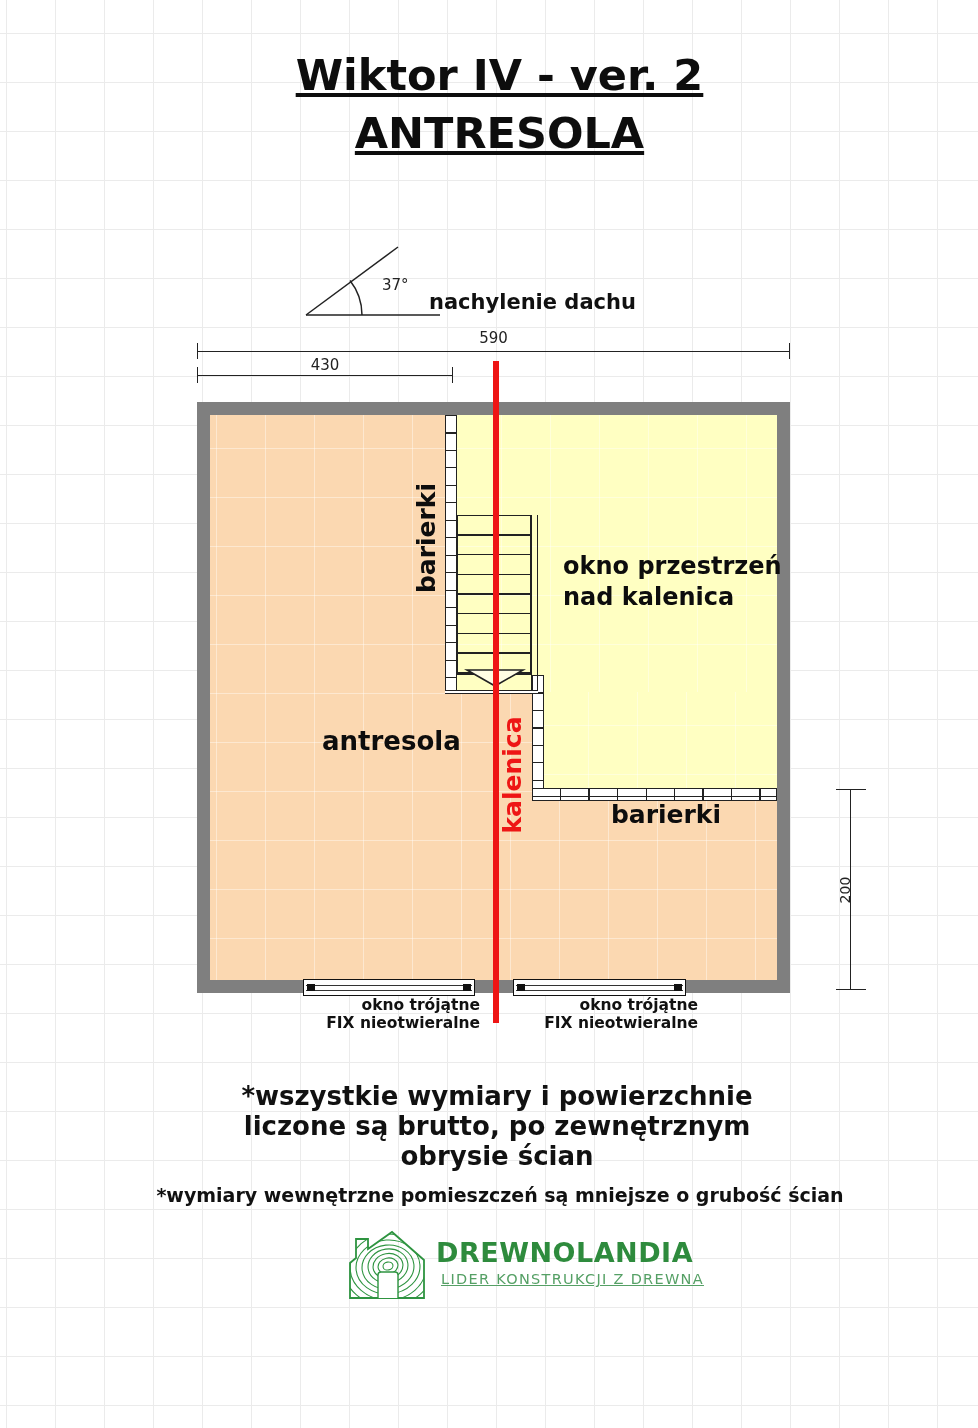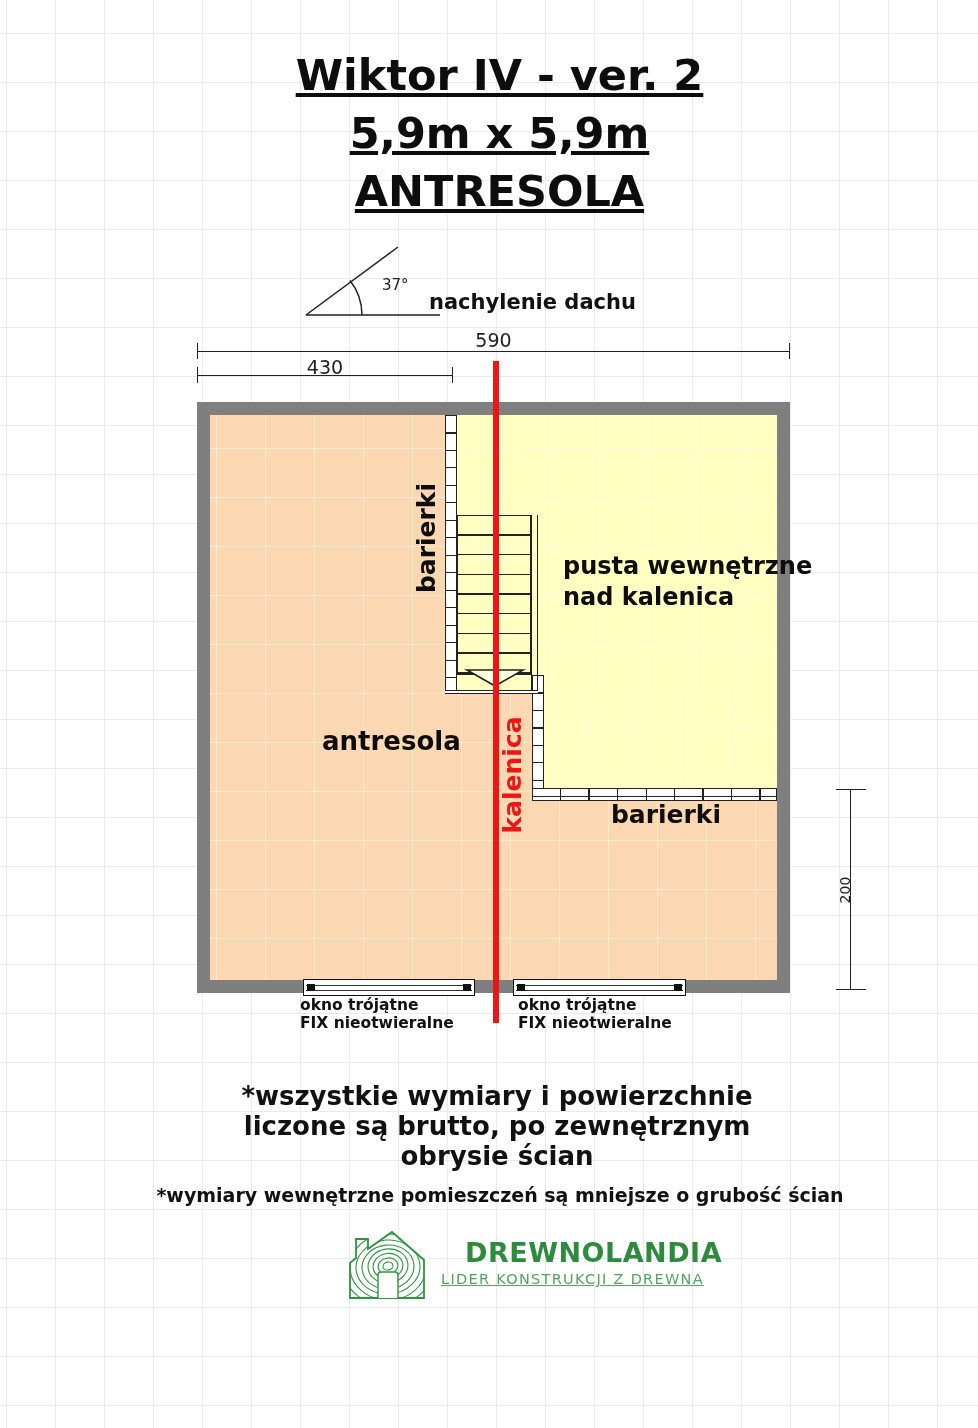--- a/index.html
+++ b/index.html
@@ -12,21 +12,21 @@
   }
   .abs{position:absolute;}
   
   #title{top:46px;left:21px;width:957px;text-align:center;font-size:43px;font-weight:bold;line-height:58px;color:#0d0d0d;text-decoration:underline;}
   
   #pitch-label{left:429px;top:290px;font-size:21px;font-weight:bold;}
   
   .dimline-h{border-top:1.5px solid #222;height:0;}
   .dimtick-v{border-left:1.5px solid #222;width:0;height:16px;}
   .dimtick-h{border-top:1.5px solid #222;height:0;width:30px;}
-  .dimtext{font-size:19px;text-align:center;color:#222;}
+  .dimtext{font-size:15px;text-align:center;color:#222;}
   
   #wall{left:197px;top:402px;width:593px;height:591px;background:var(--wall);z-index:1;}
   .room{background-image:linear-gradient(to right,rgba(255,255,255,.4) 1px,transparent 1px),
                        linear-gradient(to bottom,rgba(255,255,255,.4) 1px,transparent 1px);
         background-size:49px 49px;background-position:6px 33px;}
   #interior{left:210px;top:415px;width:567px;height:565px;background-color:var(--mezzanine-fill);z-index:2;}
   #voidA{left:446px;top:415px;width:331px;height:277px;background-color:var(--void-fill);z-index:3;}
   #voidB{left:533px;top:692px;width:244px;height:108px;background-color:var(--void-fill);z-index:3;}
   .rail{background-color:#fff;border:1.5px solid #222;box-sizing:border-box;z-index:4;}
   .rail-v{background-image:repeating-linear-gradient(180deg,transparent 0 16px,#222 16px 17.5px);}
@@ -46,36 +46,35 @@
   #lbl-void{left:563px;top:551px;font-size:24px;line-height:31px;}
   #lbl-mezz{left:322px;top:726px;font-size:26px;}
   #lbl-ridge{left:448px;top:760px;width:130px;height:30px;text-align:center;transform:rotate(-90deg);color:var(--ridge-red);}
   #lbl-rail-bottom{left:601px;top:800px;width:130px;text-align:center;}
   
   #ridge-line{left:493px;top:361px;width:6px;height:662px;background:var(--ridge-red);z-index:6;}
   
   .window{background:#fff;border:1.5px solid #111;box-sizing:border-box;height:17px;z-index:4;}
   .glaze{position:absolute;left:2px;right:2px;height:0;border-top:1px solid #333;}
   .endcap{position:absolute;width:8px;height:7px;background:#111;top:4px;}
-  .win-label{font-size:15.5px;font-weight:bold;text-align:left;line-height:17.5px;z-index:7;}
+  .win-label{font-size:15.5px;font-weight:bold;text-align:right;line-height:17.5px;z-index:7;}
   
   #note-main{left:0;top:1081px;width:994px;text-align:center;font-size:26px;font-weight:bold;line-height:30px;}
   #note-secondary{left:0;top:1184px;width:1000px;text-align:center;font-size:19px;font-weight:bold;}
   
-  #logo-name{left:465px;top:1237px;font-size:27px;font-weight:bold;color:var(--logo-green);letter-spacing:.5px;}
+  #logo-name{left:436px;top:1237px;font-size:27px;font-weight:bold;color:var(--logo-green);letter-spacing:.5px;}
   #logo-tagline{left:441px;top:1271px;font-size:14.5px;color:var(--logo-green-light);letter-spacing:1.3px;text-decoration:underline;}
 </style>
 </head>
 <body>
 
 <div id="canvas">
 
   <div id="title" class="abs">
     <div>Wiktor IV - ver. 2</div>
-    <div>5,9m x 5,9m</div>
     <div>ANTRESOLA</div>
   </div>
 
   <svg class="abs" style="left:298px;top:242px;" width="150" height="82">
     <line x1="8" y1="73" x2="142" y2="73" stroke="#222" stroke-width="1.5"></line>
     <line x1="8" y1="73" x2="100" y2="5" stroke="#222" stroke-width="1.5"></line>
     <path d="M 64 73 A 56 56 0 0 0 52 38.5" fill="none" stroke="#222" stroke-width="1.5"></path>
     <text x="84" y="48" font-size="15" fill="#222">37°</text>
   </svg>
   <div id="pitch-label" class="abs">nachylenie dachu</div>
@@ -108,21 +107,21 @@
   <div id="stringer" class="abs"></div>
   <div id="stair-foot" class="abs"></div>
   <svg id="down-arrow" class="abs" width="64" height="24">
     <polygon points="4,4 60,4 32,20" fill="#fffde4" stroke="#222" stroke-width="1.6"></polygon>
   </svg>
 
   <div id="ridge-line" class="abs"></div>
 
   <div id="lbl-rail-left" class="abs plan-label">barierki</div>
   <div id="lbl-void" class="abs plan-label">
-    <div>pusta wewnętrzne</div>
+    <div>okno przestrzeń</div>
     <div>nad kalenica</div>
   </div>
   <div id="lbl-mezz" class="abs plan-label">antresola</div>
   <div id="lbl-ridge" class="abs plan-label">kalenica</div>
   <div id="lbl-rail-bottom" class="abs plan-label">barierki</div>
 
   <div class="abs window" style="left:303px;top:979px;width:172px;">
     <div class="glaze" style="top:5px;"></div>
     <div class="glaze" style="top:10px;"></div>
     <div class="endcap" style="left:3px;"></div>

